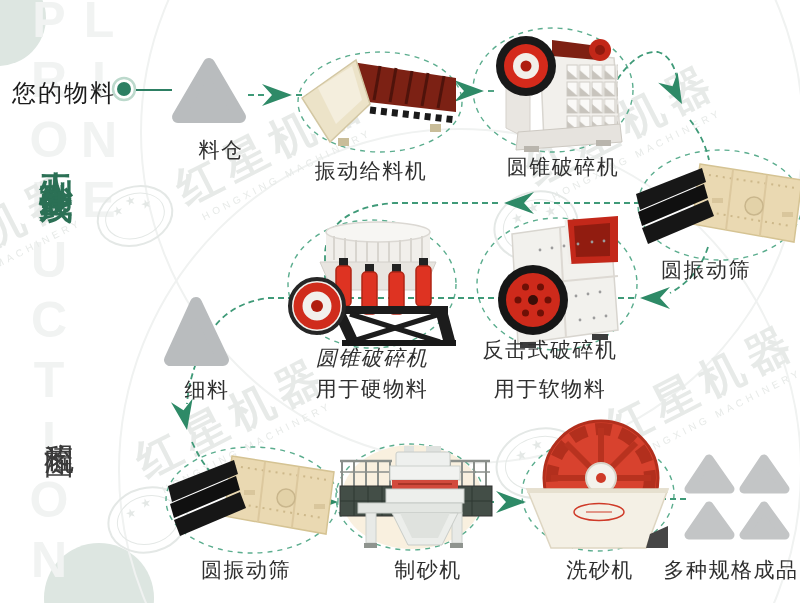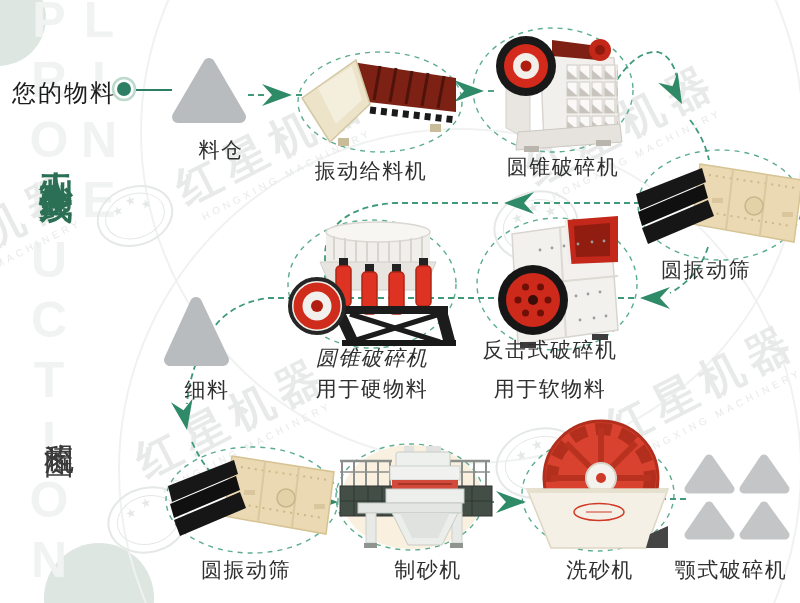--- a/index.html
+++ b/index.html
@@ -340,15 +340,15 @@
   <div class="lbl" style="left:563px;top:153px;">圆锥破碎机</div>
   <div class="lbl" style="left:706px;top:256px;">圆振动筛</div>
   <div class="lbl" style="left:372px;top:344px;font-style:italic;">圆锥破碎机</div>
   <div class="lbl" style="left:372px;top:375px;">用于硬物料</div>
   <div class="lbl" style="left:550px;top:336px;">反击式破碎机</div>
   <div class="lbl" style="left:550px;top:375px;">用于软物料</div>
   <div class="lbl" style="left:207px;top:376px;">细料</div>
   <div class="lbl" style="left:246px;top:556px;">圆振动筛</div>
   <div class="lbl" style="left:428px;top:556px;">制砂机</div>
   <div class="lbl" style="left:600px;top:556px;">洗砂机</div>
-  <div class="lbl" style="left:731px;top:556px;">颚式破碎机</div>
+  <div class="lbl" style="left:731px;top:556px;">多种规格成品</div>
 
 </div>
 
 </body></html>

